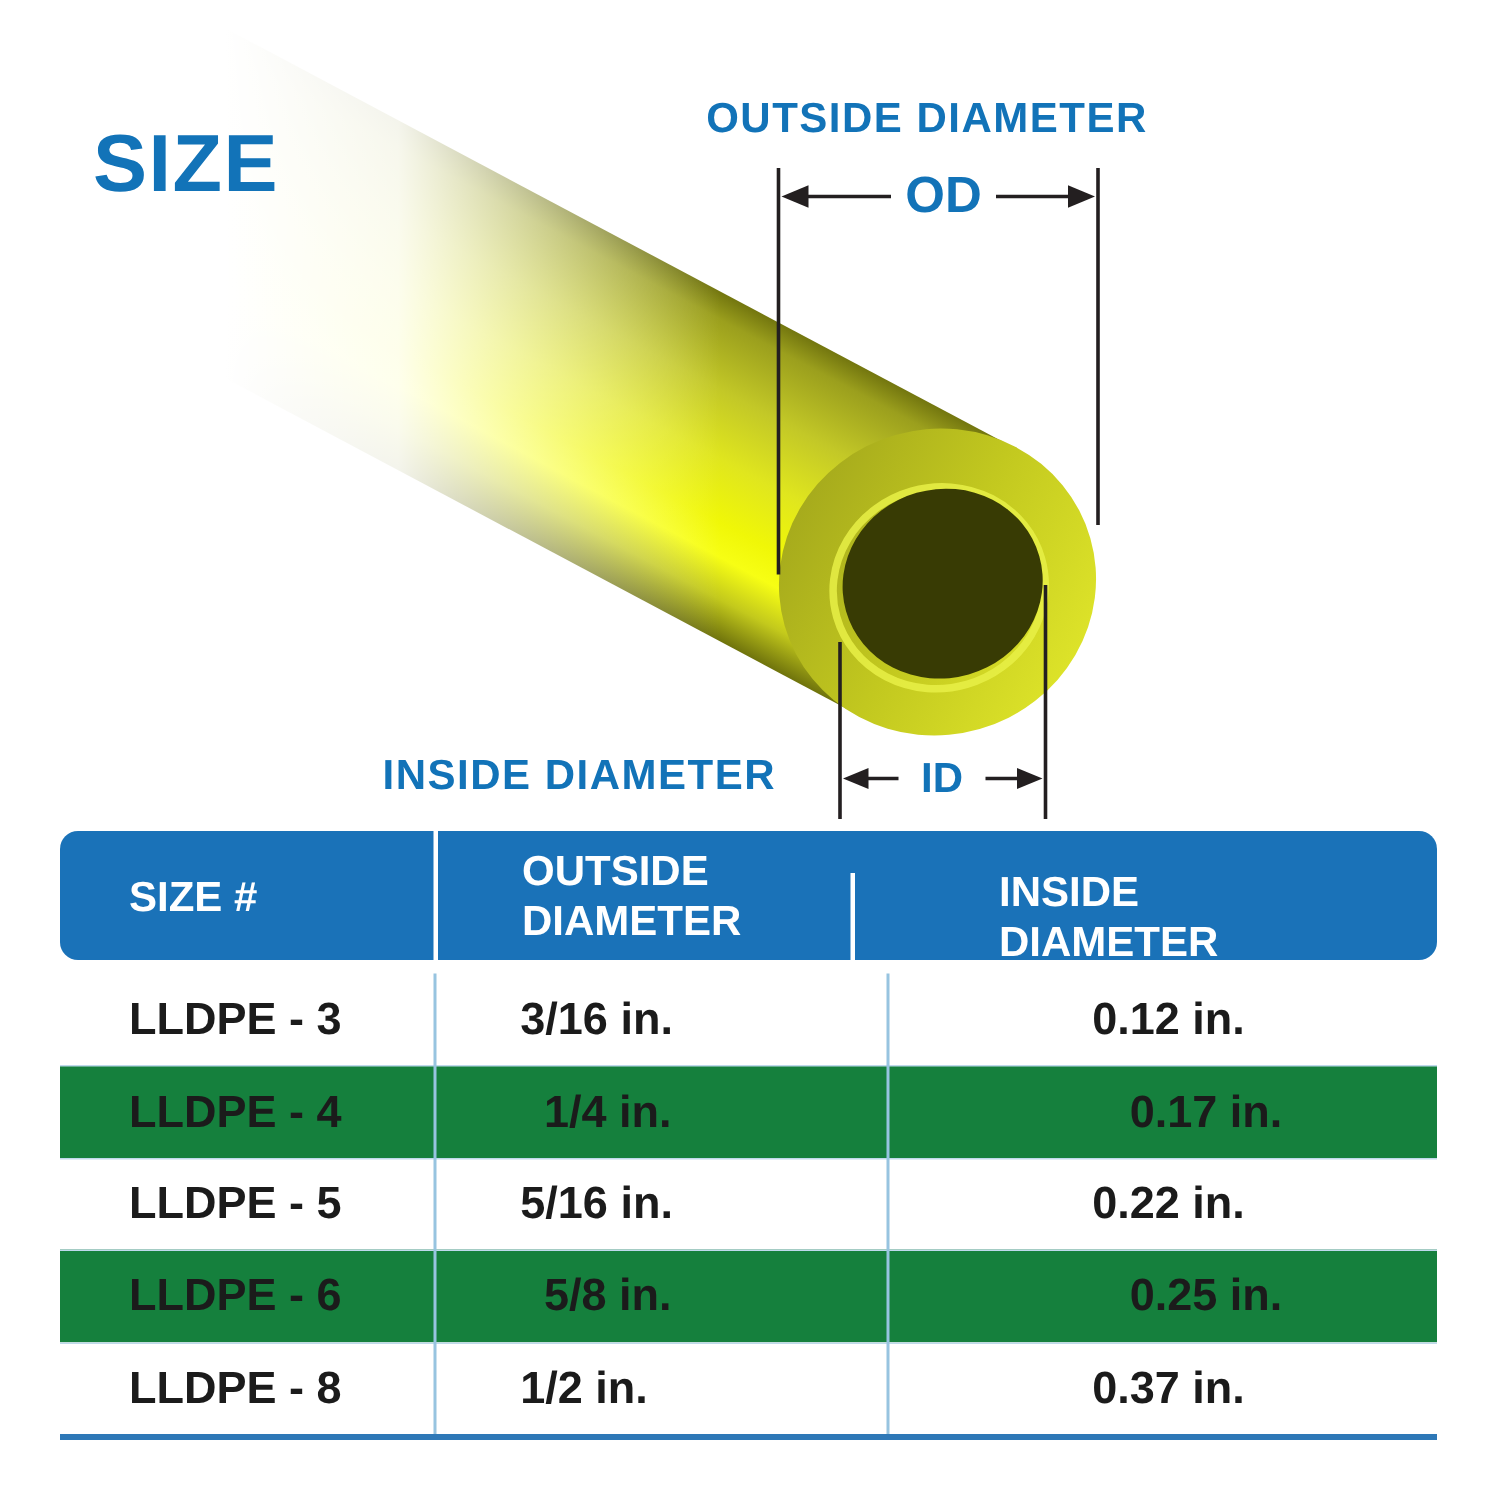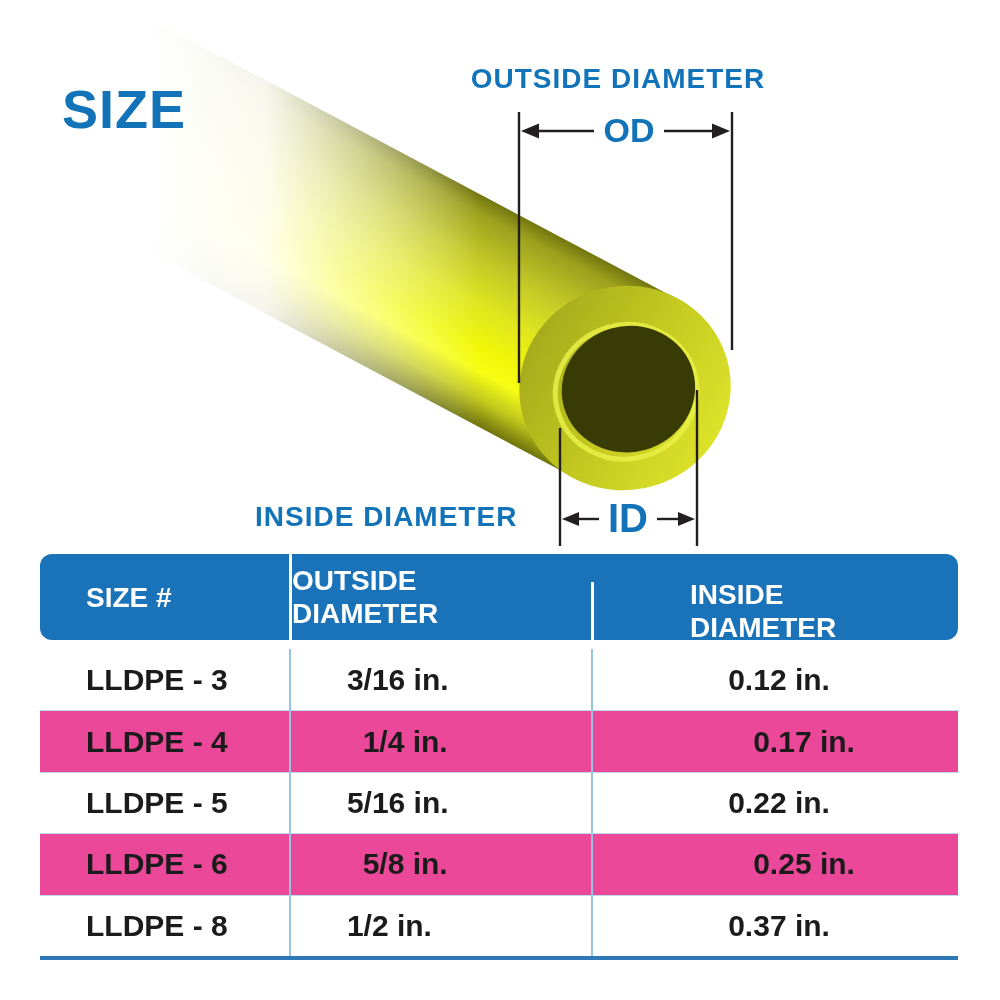--- a/index.html
+++ b/index.html
@@ -8,39 +8,39 @@
     position:relative; width:1000px; height:1000px; background:#ffffff;
     font-family:"Liberation Sans", sans-serif; overflow:hidden;
   }
   .illustration { position:absolute; left:0; top:0; width:1000px; height:560px; }
 
   .blue-label { position:absolute; color:#1273B8; font-weight:bold; white-space:nowrap; }
   .size-title { left:62px; top:78px; font-size:54px; letter-spacing:1px; }
   .od-title   { left:470px; top:63px; width:296px; text-align:center; font-size:28px; letter-spacing:1px; }
   .od-tag     { left:598px; top:112px; width:62px; text-align:center; font-size:34px; line-height:37px; }
   .id-title   { left:255px; top:501px; font-size:28px; letter-spacing:1px; }
-  .id-tag     { left:601px; top:500px; width:54px; text-align:center; font-size:40px; line-height:37px; }
+  .id-tag     { left:601px; top:500px; width:54px; text-align:center; font-size:28px; line-height:37px; }
 
   
   .spec-table { position:absolute; left:40px; top:554px; width:918px; }
   .thead {
     display:flex; height:86px; background:#1A72B8; border-radius:12px;
     color:#ffffff; font-weight:bold; font-size:28px; line-height:33px;
   }
   .th { display:flex; flex-direction:column; justify-content:center; }
   .th-1 { width:249px; padding-left:46px; }
-  .th-2 { width:302px; border-left:3px solid #ffffff; }
+  .th-2 { width:278px; padding-left:56px; border-left:3px solid #ffffff; }
   .th-3 { width:367px; padding-left:96px; border-left:3px solid #ffffff;margin-top:28px; }
 
   .tbody { position:relative; margin-top:9px; border-bottom:4px solid #2E78B7; }
   .trow {
     display:flex; height:61.4px; align-items:center;
     font-weight:bold; font-size:30px; color:#1b1b1b; background:#ffffff;
   }
-  .trow.alt { background:#ec4899;gap:36px; }
+  .trow.alt { background:#15803d;gap:36px; }
   .trow + .trow { border-top:1.5px solid #BFD9EC; }
   .td-1 { width:249px; padding-left:46px; }
   .td-2 { width:344px; padding-left:75px; }
   .td-3 { width:367px; padding-left:116px;margin-left:19px; }
   .vline { position:absolute; top:0; bottom:0; width:1.5px; background:#97C4E0; z-index:2; }
   .vline-1 { left:249px; } .vline-2 { left:551px; }
 </style>
 </head>
 <body>
 

